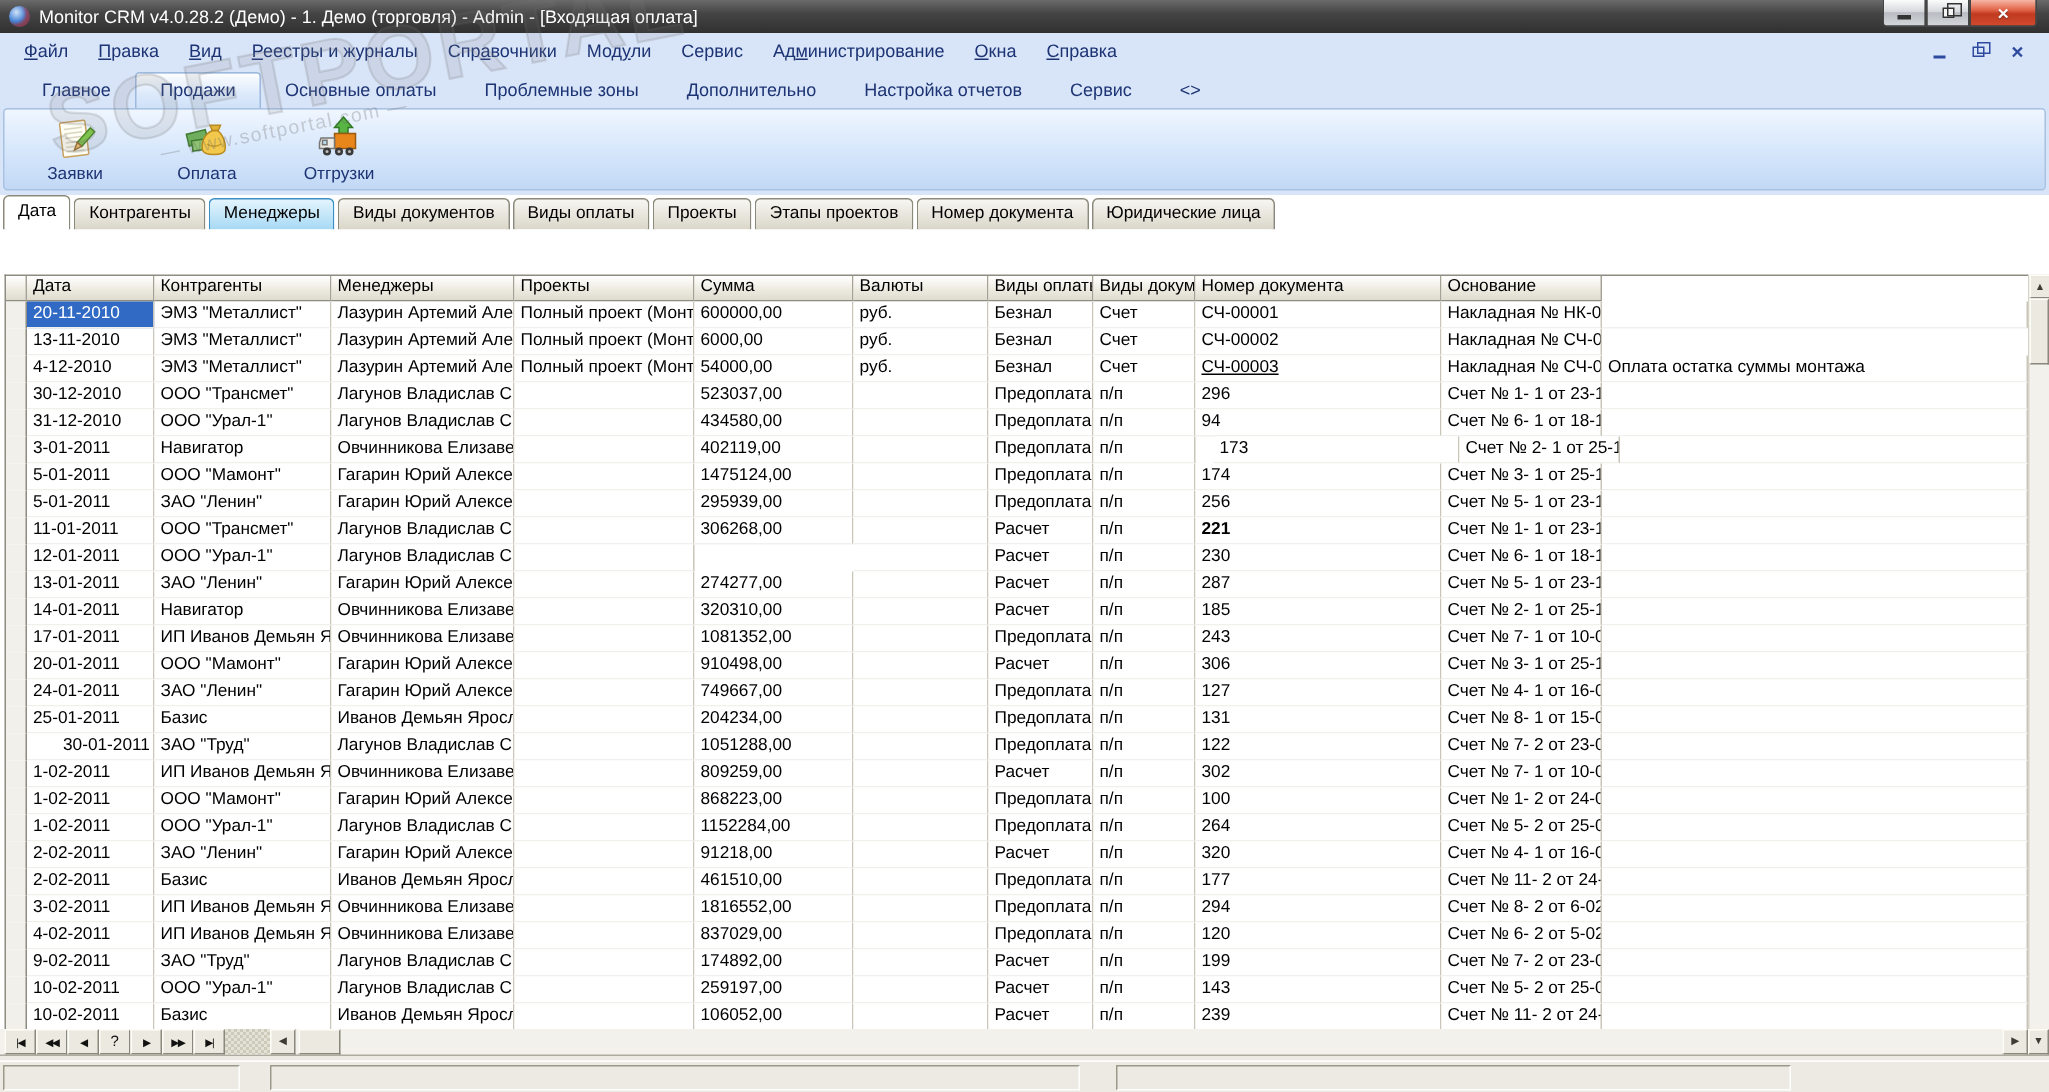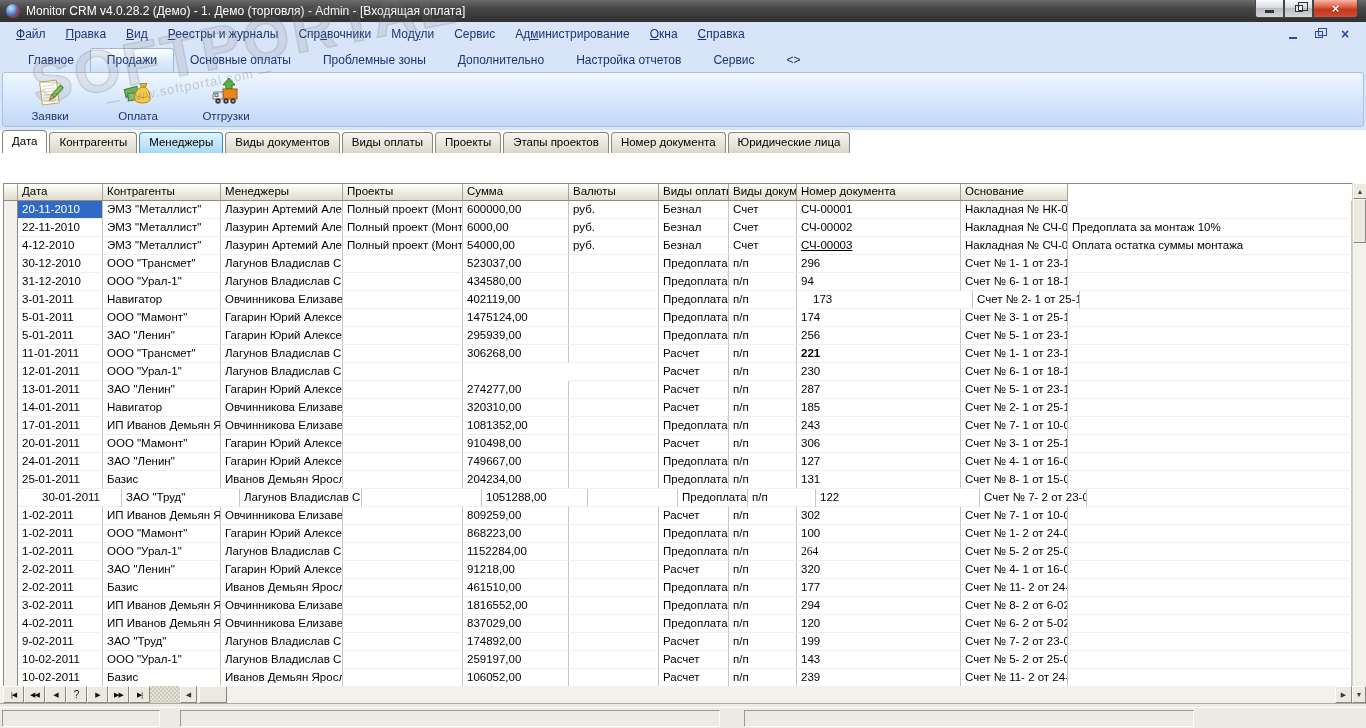--- a/index.html
+++ b/index.html
@@ -247,31 +247,30 @@
             <div class="gcell a-right" data-name="cell-sum" style="width: 106px;">600000,00</div>
             <div class="gcell a-left" data-name="cell-currency" style="width: 90px;">руб.</div>
             <div class="gcell a-left" data-name="cell-pay_type" style="width: 70px;">Безнал</div>
             <div class="gcell a-left" data-name="cell-doc_type" style="width: 68px;">Счет</div>
             <div class="gcell a-left" data-name="cell-doc_num" style="width: 164px;">СЧ-00001</div>
             <div class="gcell a-left" data-name="cell-basis" style="width: 107px;">Накладная № НК-00</div>
             <div class="gcell a-left" data-name="cell-note" style="flex: 1 1 0%;"></div>
           </div>
           <div class="grow" data-name="table-row">
             <div class="gcell ind" data-name="row-indicator" style="width: 14px;"></div>
-            <div class="gcell a-right" data-name="cell-date" style="width: 85px;">22-11-2010</div>
+            <div class="gcell a-right" data-name="cell-date" style="width: 85px;">13-11-2010</div>
             <div class="gcell a-left" data-name="cell-counterparty" style="width: 118px;">ЭМЗ "Металлист"</div>
             <div class="gcell a-left" data-name="cell-manager" style="width: 122px;">Лазурин Артемий Алек</div>
             <div class="gcell a-left" data-name="cell-project" style="width: 120px;">Полный проект (Монта</div>
             <div class="gcell a-right" data-name="cell-sum" style="width: 106px;">6000,00</div>
             <div class="gcell a-left" data-name="cell-currency" style="width: 90px;">руб.</div>
             <div class="gcell a-left" data-name="cell-pay_type" style="width: 70px;">Безнал</div>
             <div class="gcell a-left" data-name="cell-doc_type" style="width: 68px;">Счет</div>
             <div class="gcell a-left" data-name="cell-doc_num" style="width: 164px;">СЧ-00002</div>
             <div class="gcell a-left" data-name="cell-basis" style="width: 107px;">Накладная № СЧ-00</div>
-            <div class="gcell a-left" data-name="cell-note" style="flex: 1 1 0%;">Предоплата за монтаж 10%</div>
           </div>
           <div class="grow" data-name="table-row">
             <div class="gcell ind" data-name="row-indicator" style="width: 14px;"></div>
             <div class="gcell a-right" data-name="cell-date" style="width: 85px;">4-12-2010</div>
             <div class="gcell a-left" data-name="cell-counterparty" style="width: 118px;">ЭМЗ "Металлист"</div>
             <div class="gcell a-left" data-name="cell-manager" style="width: 122px;">Лазурин Артемий Алек</div>
             <div class="gcell a-left" data-name="cell-project" style="width: 120px;">Полный проект (Монта</div>
             <div class="gcell a-right" data-name="cell-sum" style="width: 106px;">54000,00</div>
             <div class="gcell a-left" data-name="cell-currency" style="width: 90px;">руб.</div>
             <div class="gcell a-left" data-name="cell-pay_type" style="width: 70px;">Безнал</div>
@@ -457,21 +456,21 @@
             <div class="gcell a-right" data-name="cell-sum" style="width: 106px;">204234,00</div>
             <div class="gcell a-left" data-name="cell-currency" style="width: 90px;"></div>
             <div class="gcell a-left" data-name="cell-pay_type" style="width: 70px;">Предоплата</div>
             <div class="gcell a-left" data-name="cell-doc_type" style="width: 68px;">п/п</div>
             <div class="gcell a-left" data-name="cell-doc_num" style="width: 164px;">131</div>
             <div class="gcell a-left" data-name="cell-basis" style="width: 107px;">Счет № 8- 1 от 15-01</div>
             <div class="gcell a-left" data-name="cell-note" style="flex: 1 1 0%;"></div>
           </div>
           <div class="grow" data-name="table-row">
             <div class="gcell ind" data-name="row-indicator" style="width: 14px;"></div>
-            <div class="gcell a-right" data-name="cell-date" style="width: 104px; padding-left: 24px;">30-01-2011</div>
+            <div class="gcell a-right" data-name="cell-date" style="width: 85px; padding-left: 24px;">30-01-2011</div>
             <div class="gcell a-left" data-name="cell-counterparty" style="width: 118px;">ЗАО "Труд"</div>
             <div class="gcell a-left" data-name="cell-manager" style="width: 122px;">Лагунов Владислав Си</div>
             <div class="gcell a-left" data-name="cell-project" style="width: 120px;"></div>
             <div class="gcell a-right" data-name="cell-sum" style="width: 106px;">1051288,00</div>
             <div class="gcell a-left" data-name="cell-currency" style="width: 90px;"></div>
             <div class="gcell a-left" data-name="cell-pay_type" style="width: 70px;">Предоплата</div>
             <div class="gcell a-left" data-name="cell-doc_type" style="width: 68px;">п/п</div>
             <div class="gcell a-left" data-name="cell-doc_num" style="width: 164px;">122</div>
             <div class="gcell a-left" data-name="cell-basis" style="width: 107px;">Счет № 7- 2 от 23-01</div>
             <div class="gcell a-left" data-name="cell-note" style="flex: 1 1 0%;"></div>
@@ -507,21 +506,21 @@
           <div class="grow" data-name="table-row">
             <div class="gcell ind" data-name="row-indicator" style="width: 14px;"></div>
             <div class="gcell a-right" data-name="cell-date" style="width: 85px;">1-02-2011</div>
             <div class="gcell a-left" data-name="cell-counterparty" style="width: 118px;">ООО "Урал-1"</div>
             <div class="gcell a-left" data-name="cell-manager" style="width: 122px;">Лагунов Владислав Си</div>
             <div class="gcell a-left" data-name="cell-project" style="width: 120px;"></div>
             <div class="gcell a-right" data-name="cell-sum" style="width: 106px;">1152284,00</div>
             <div class="gcell a-left" data-name="cell-currency" style="width: 90px;"></div>
             <div class="gcell a-left" data-name="cell-pay_type" style="width: 70px;">Предоплата</div>
             <div class="gcell a-left" data-name="cell-doc_type" style="width: 68px;">п/п</div>
-            <div class="gcell a-left" data-name="cell-doc_num" style="width: 164px; font-family: Liberation Serif, serif;">264</div>
+            <div class="gcell a-left" data-name="cell-doc_num" style="width: 164px;">264</div>
             <div class="gcell a-left" data-name="cell-basis" style="width: 107px;">Счет № 5- 2 от 25-01</div>
             <div class="gcell a-left" data-name="cell-note" style="flex: 1 1 0%;"></div>
           </div>
           <div class="grow" data-name="table-row">
             <div class="gcell ind" data-name="row-indicator" style="width: 14px;"></div>
             <div class="gcell a-right" data-name="cell-date" style="width: 85px;">2-02-2011</div>
             <div class="gcell a-left" data-name="cell-counterparty" style="width: 118px;">ЗАО "Ленин"</div>
             <div class="gcell a-left" data-name="cell-manager" style="width: 122px;">Гагарин Юрий Алексее</div>
             <div class="gcell a-left" data-name="cell-project" style="width: 120px;"></div>
             <div class="gcell a-right" data-name="cell-sum" style="width: 106px;">91218,00</div>

